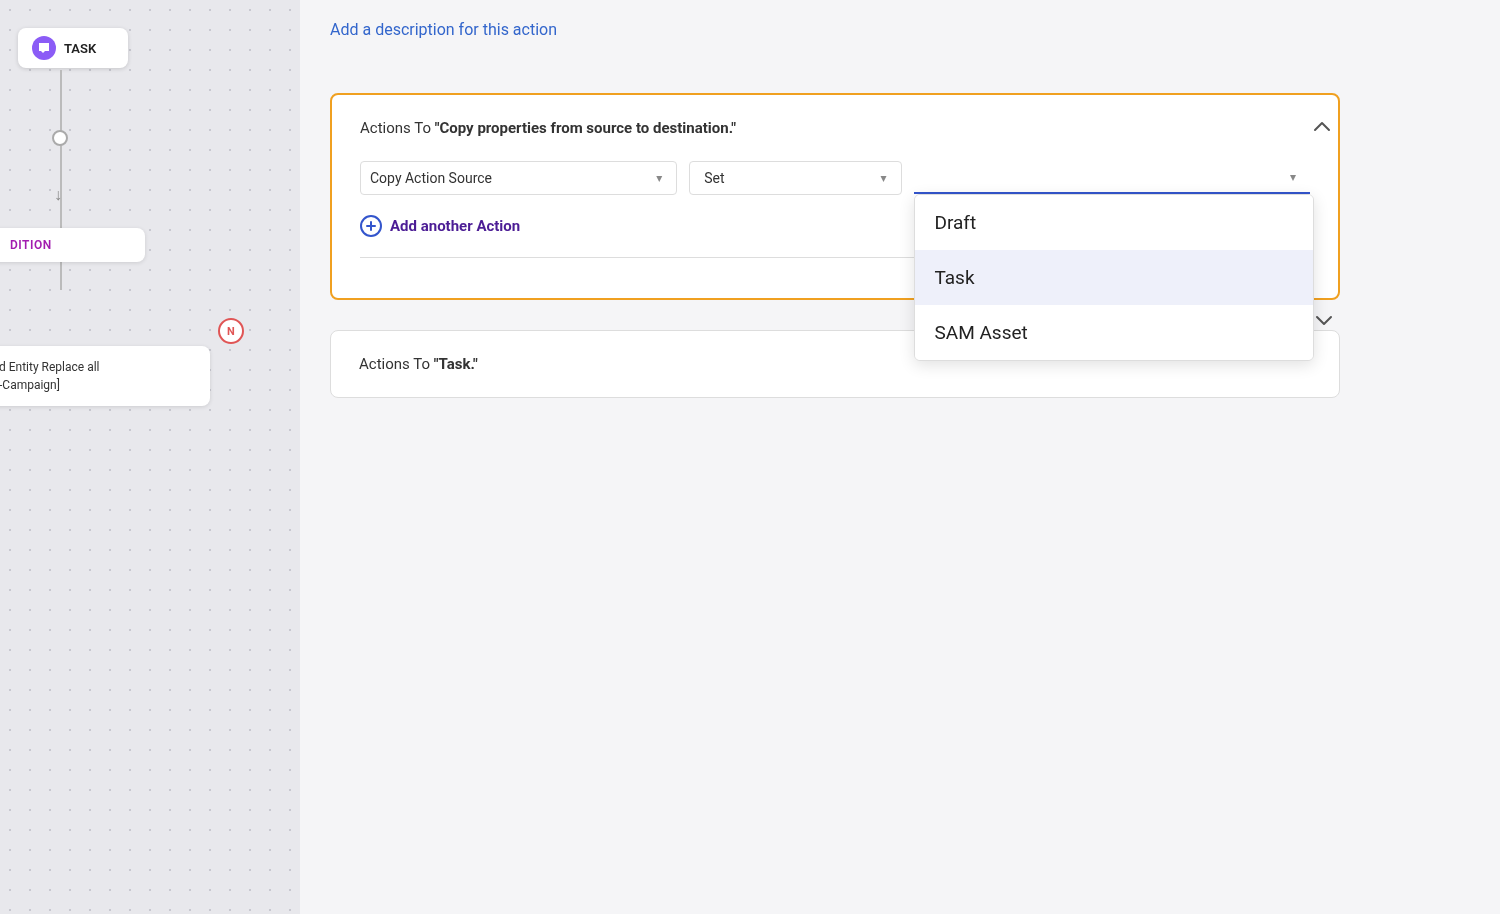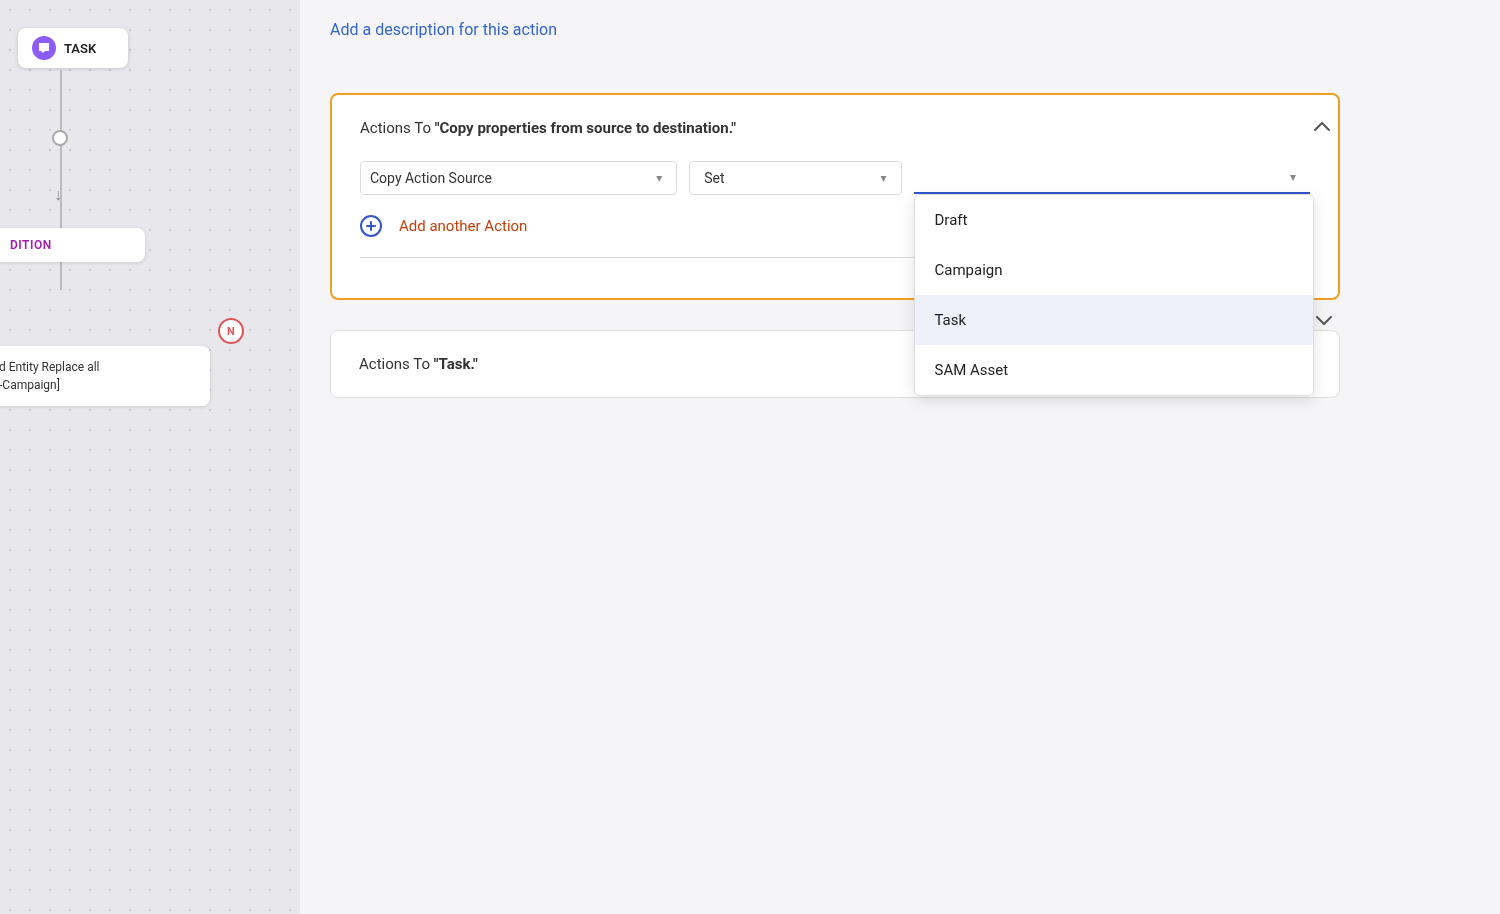--- a/index.html
+++ b/index.html
@@ -244,21 +244,21 @@
       background: white;
       border: 1px solid #ddd;
       border-radius: 6px;
       box-shadow: 0 4px 16px rgba(0,0,0,0.12);
       z-index: 100;
       overflow: hidden;
     }
 
     .dropdown-item {
       padding: 16px 20px;
-      font-size: 15px;
+      font-size: 19px;
       color: #222;
       cursor: pointer;
       background: white;
     }
     .dropdown-item.selected {
       background: #eef0fa;
     }
 
     
     .add-action-row {
@@ -277,24 +277,23 @@
       align-items: center;
       justify-content: center;
       color: #3355cc;
       font-size: 16px;
       font-weight: 300;
       cursor: pointer;
       flex-shrink: 0;
     }
     .add-action-text {
       font-size: 15px;
-      color: #c2410c;
-      cursor: pointer;
-      font-weight: 400;
-      margin-left: 9px;
+      color: #4c1d95;
+      cursor: pointer;
+      font-weight: 700;
     }
 
     
     .divider {
       border: none;
       border-top: 1px solid #ddd;
       margin: 16px 0;
     }
 
     
@@ -378,21 +377,20 @@
         <span>Set</span>
         <span class="chevron">▾</span>
       </div>
 
       <div class="select-box select-value" style="position:relative;">
         <span></span>
         <span class="chevron">▾</span>
 
         <div class="dropdown-menu">
           <div class="dropdown-item">Draft</div>
-          <div class="dropdown-item">Campaign</div>
           <div class="dropdown-item selected">Task</div>
           <div class="dropdown-item">SAM Asset</div>
         </div>
       </div>
 
     </div>
 
     <div class="add-action-row">
       <div class="add-action-circle">
         <svg width="10" height="10" viewBox="0 0 10 10" fill="none">

